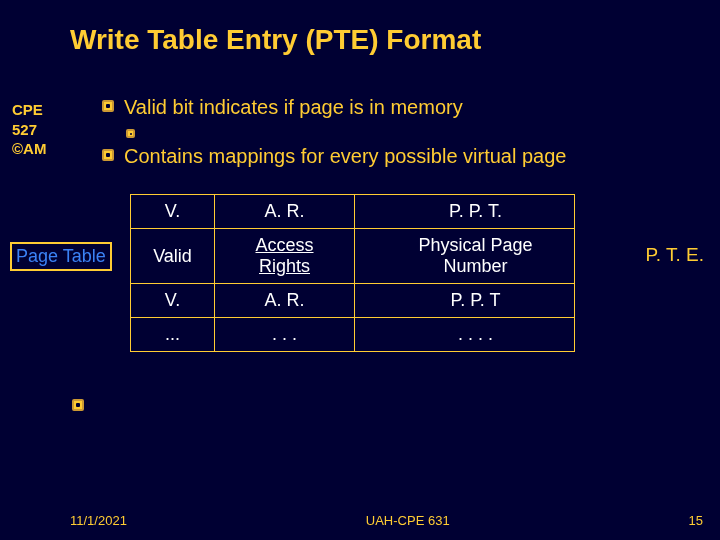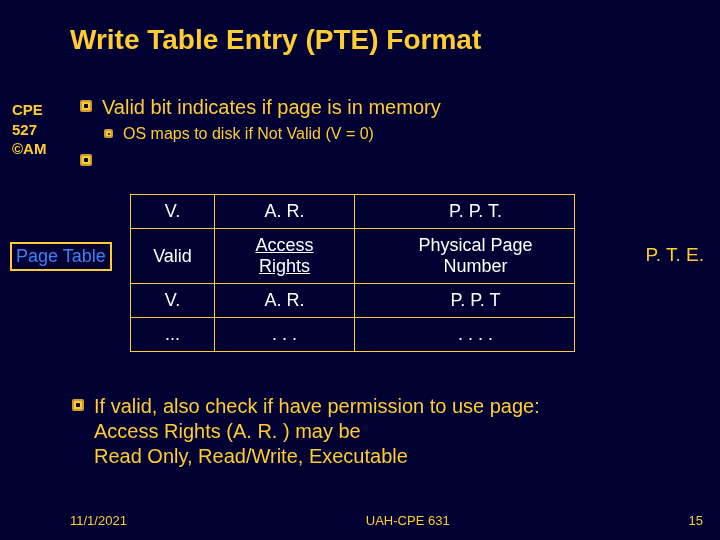--- a/index.html
+++ b/index.html
@@ -22,21 +22,21 @@
     position: absolute;
     left: 12px;
     top: 100px;
     font-size: 15px;
     font-weight: bold;
     color: #ffcc33;
     line-height: 1.3;
   }
   .content {
     position: absolute;
-    left: 80px;
+    left: 102px;
     top: 95px;
     width: 600px;
   }
   .bullet-row {
     display: flex;
     align-items: flex-start;
     margin-bottom: 6px;
   }
   .ring {
     display: inline-block;
@@ -147,24 +147,24 @@
 527
 ©AM</div>
 
 <div class="content">
   <div class="bullet-row">
     <span class="ring"></span>
     <span class="bullet-text">Valid bit indicates if page is in memory</span>
   </div>
   <div class="bullet-row">
     <span class="ring small"></span>
-    <span class="sub-text">OS maps to disk if Not Valid  (V = 0)</span>
   </div>
   <div class="bullet-row" style="margin-top:6px;">
     <span class="ring"></span>
+    <span class="bullet-text">Contains mappings for every possible virtual page</span>
   </div>
 </div>
 
 <div class="table-area">
   <div class="pt-label">Page Table</div>
   <div class="pte-label">P. T. E.</div>
   <table class="grid">
     <tbody>
         <tr class="r0">
       <td class="c0">V.</td>
@@ -187,22 +187,19 @@
       <td class="c0">...</td>
       <td class="c1">. . .</td>
       <td class="c2">. . . .</td>
     </tr>
   </tbody>
     </table>
 </div>
 
 <div class="bottom-bullet">
   <span class="ring"></span>
-  <span class="bullet-text" style="white-space:pre-line;">If valid, also check if have permission to use page:
-Access Rights (A. R. ) may be
-Read Only, Read/Write, Executable</span>
 </div>
 
 <div class="footer">
   <span>11/1/2021</span>
   <span>UAH-CPE 631</span>
   <span>15</span>
 </div>
 
 </body></html>

